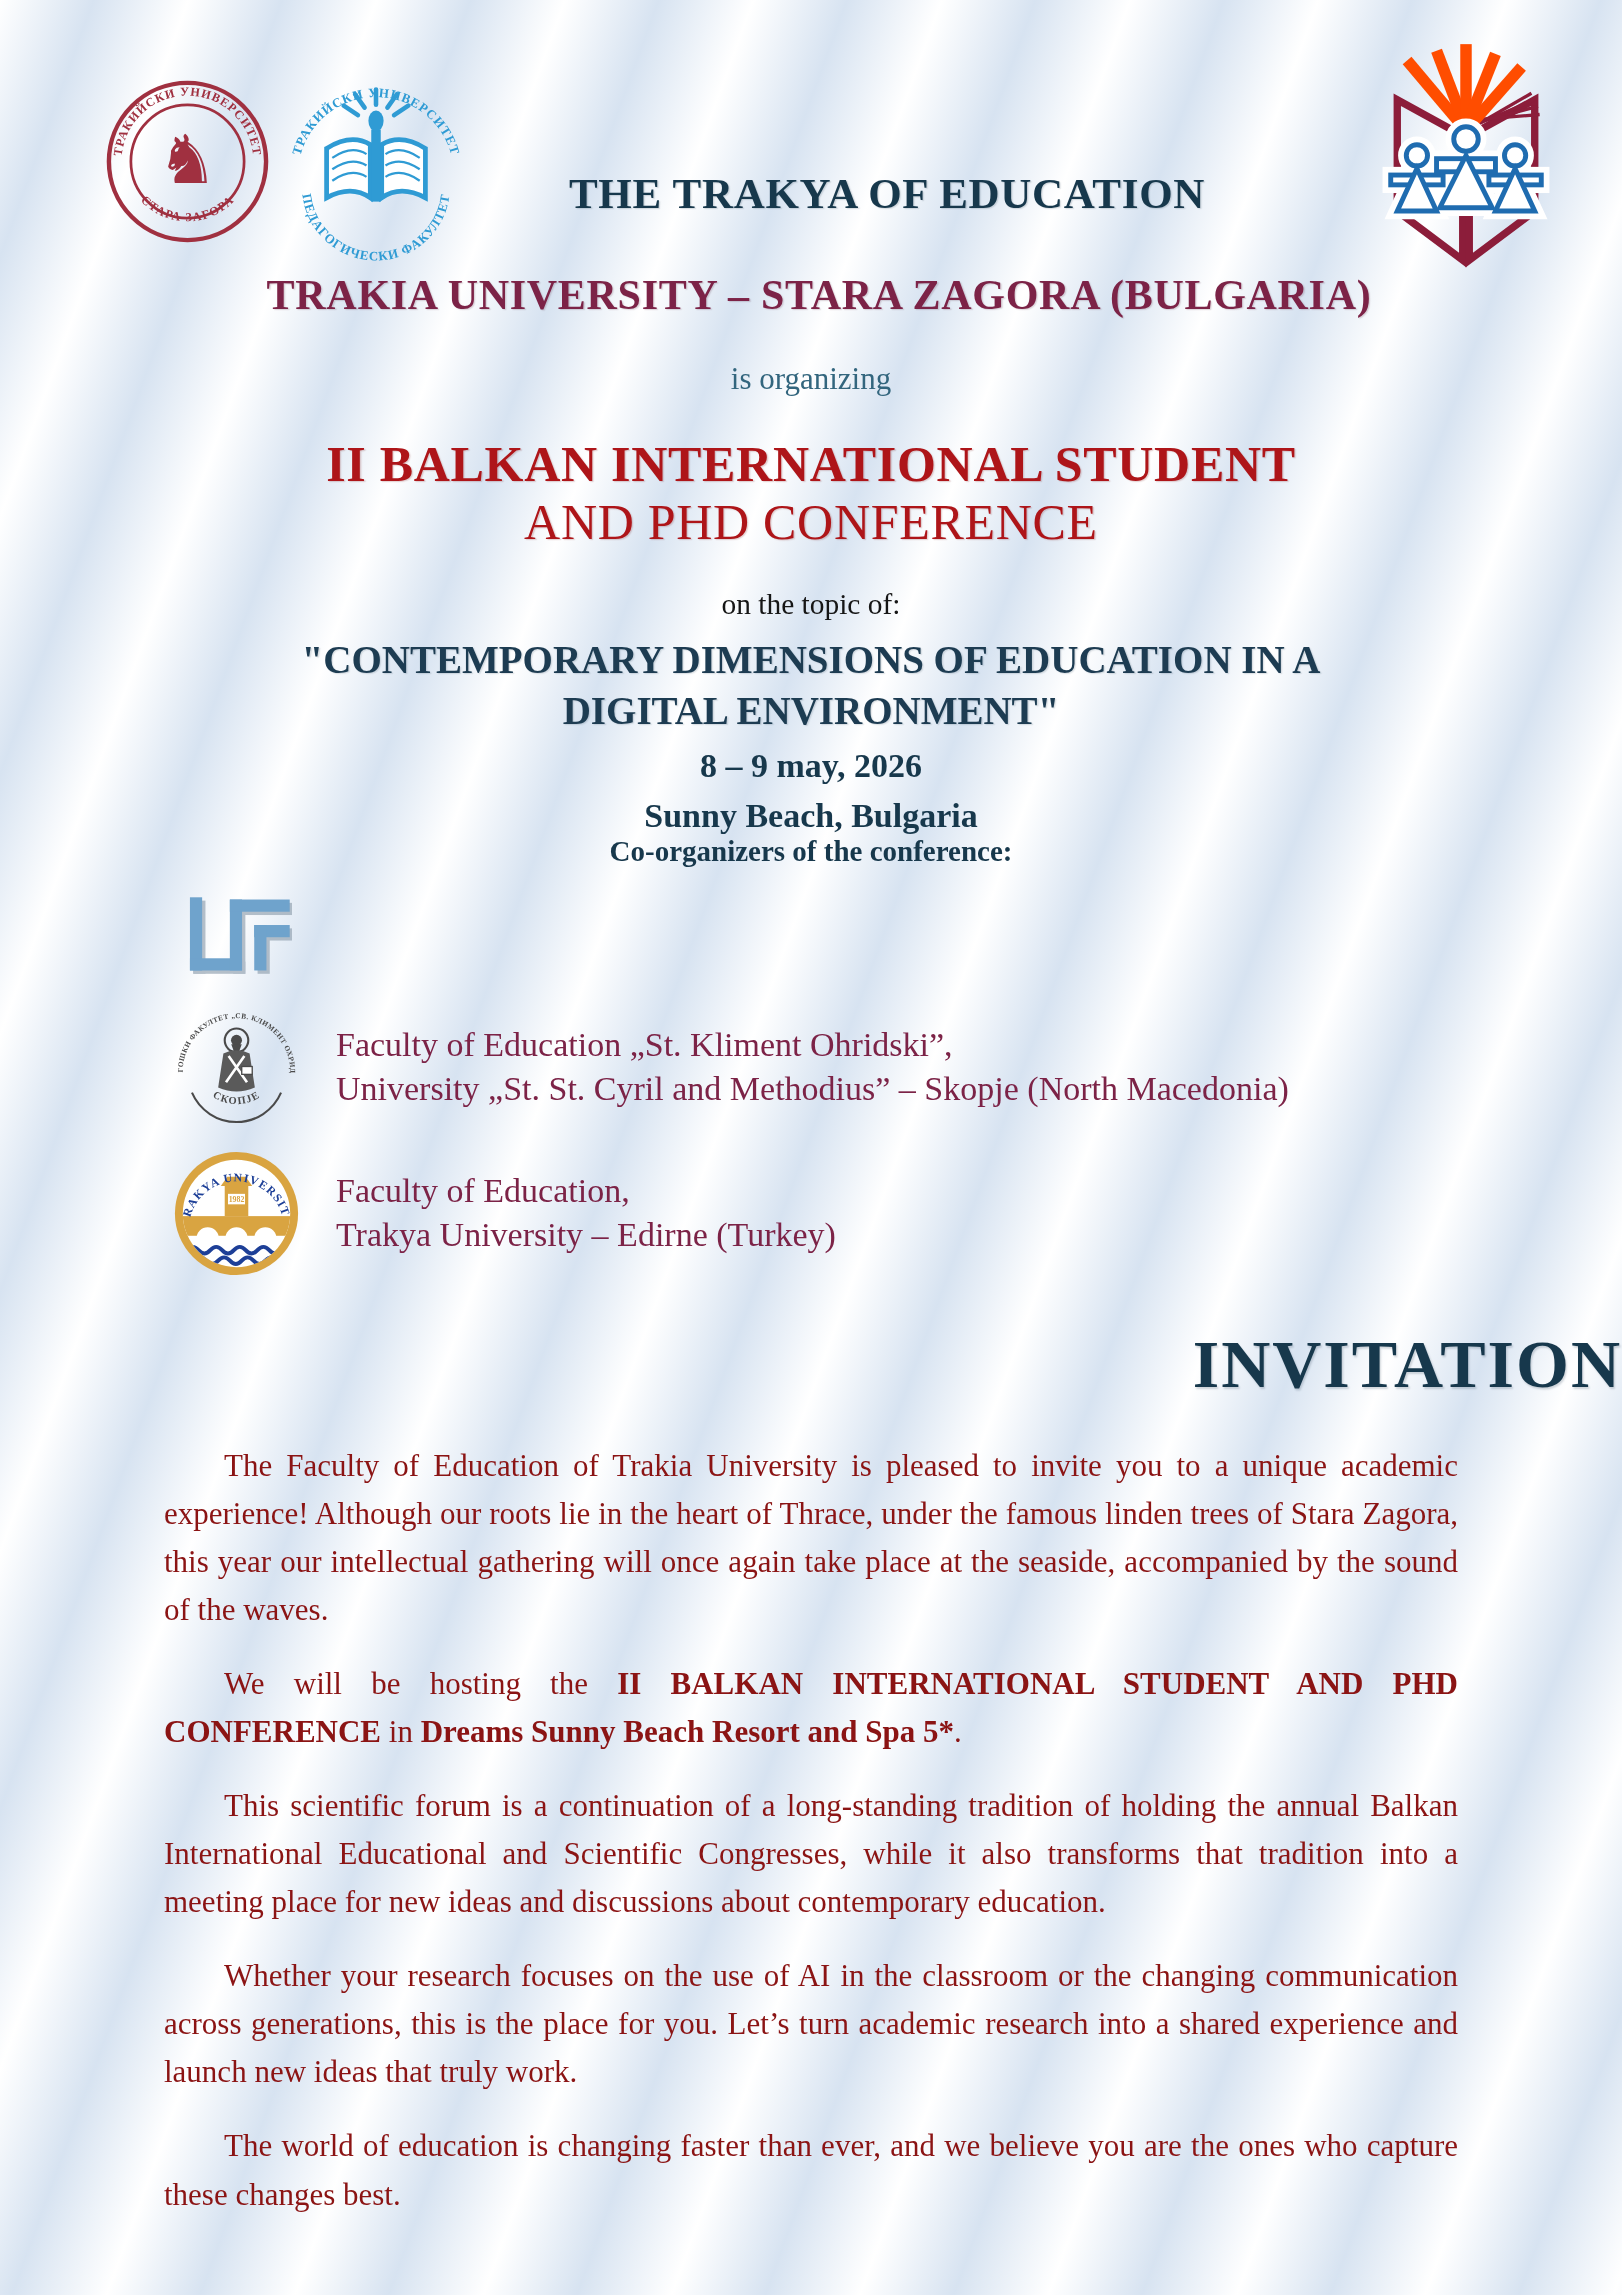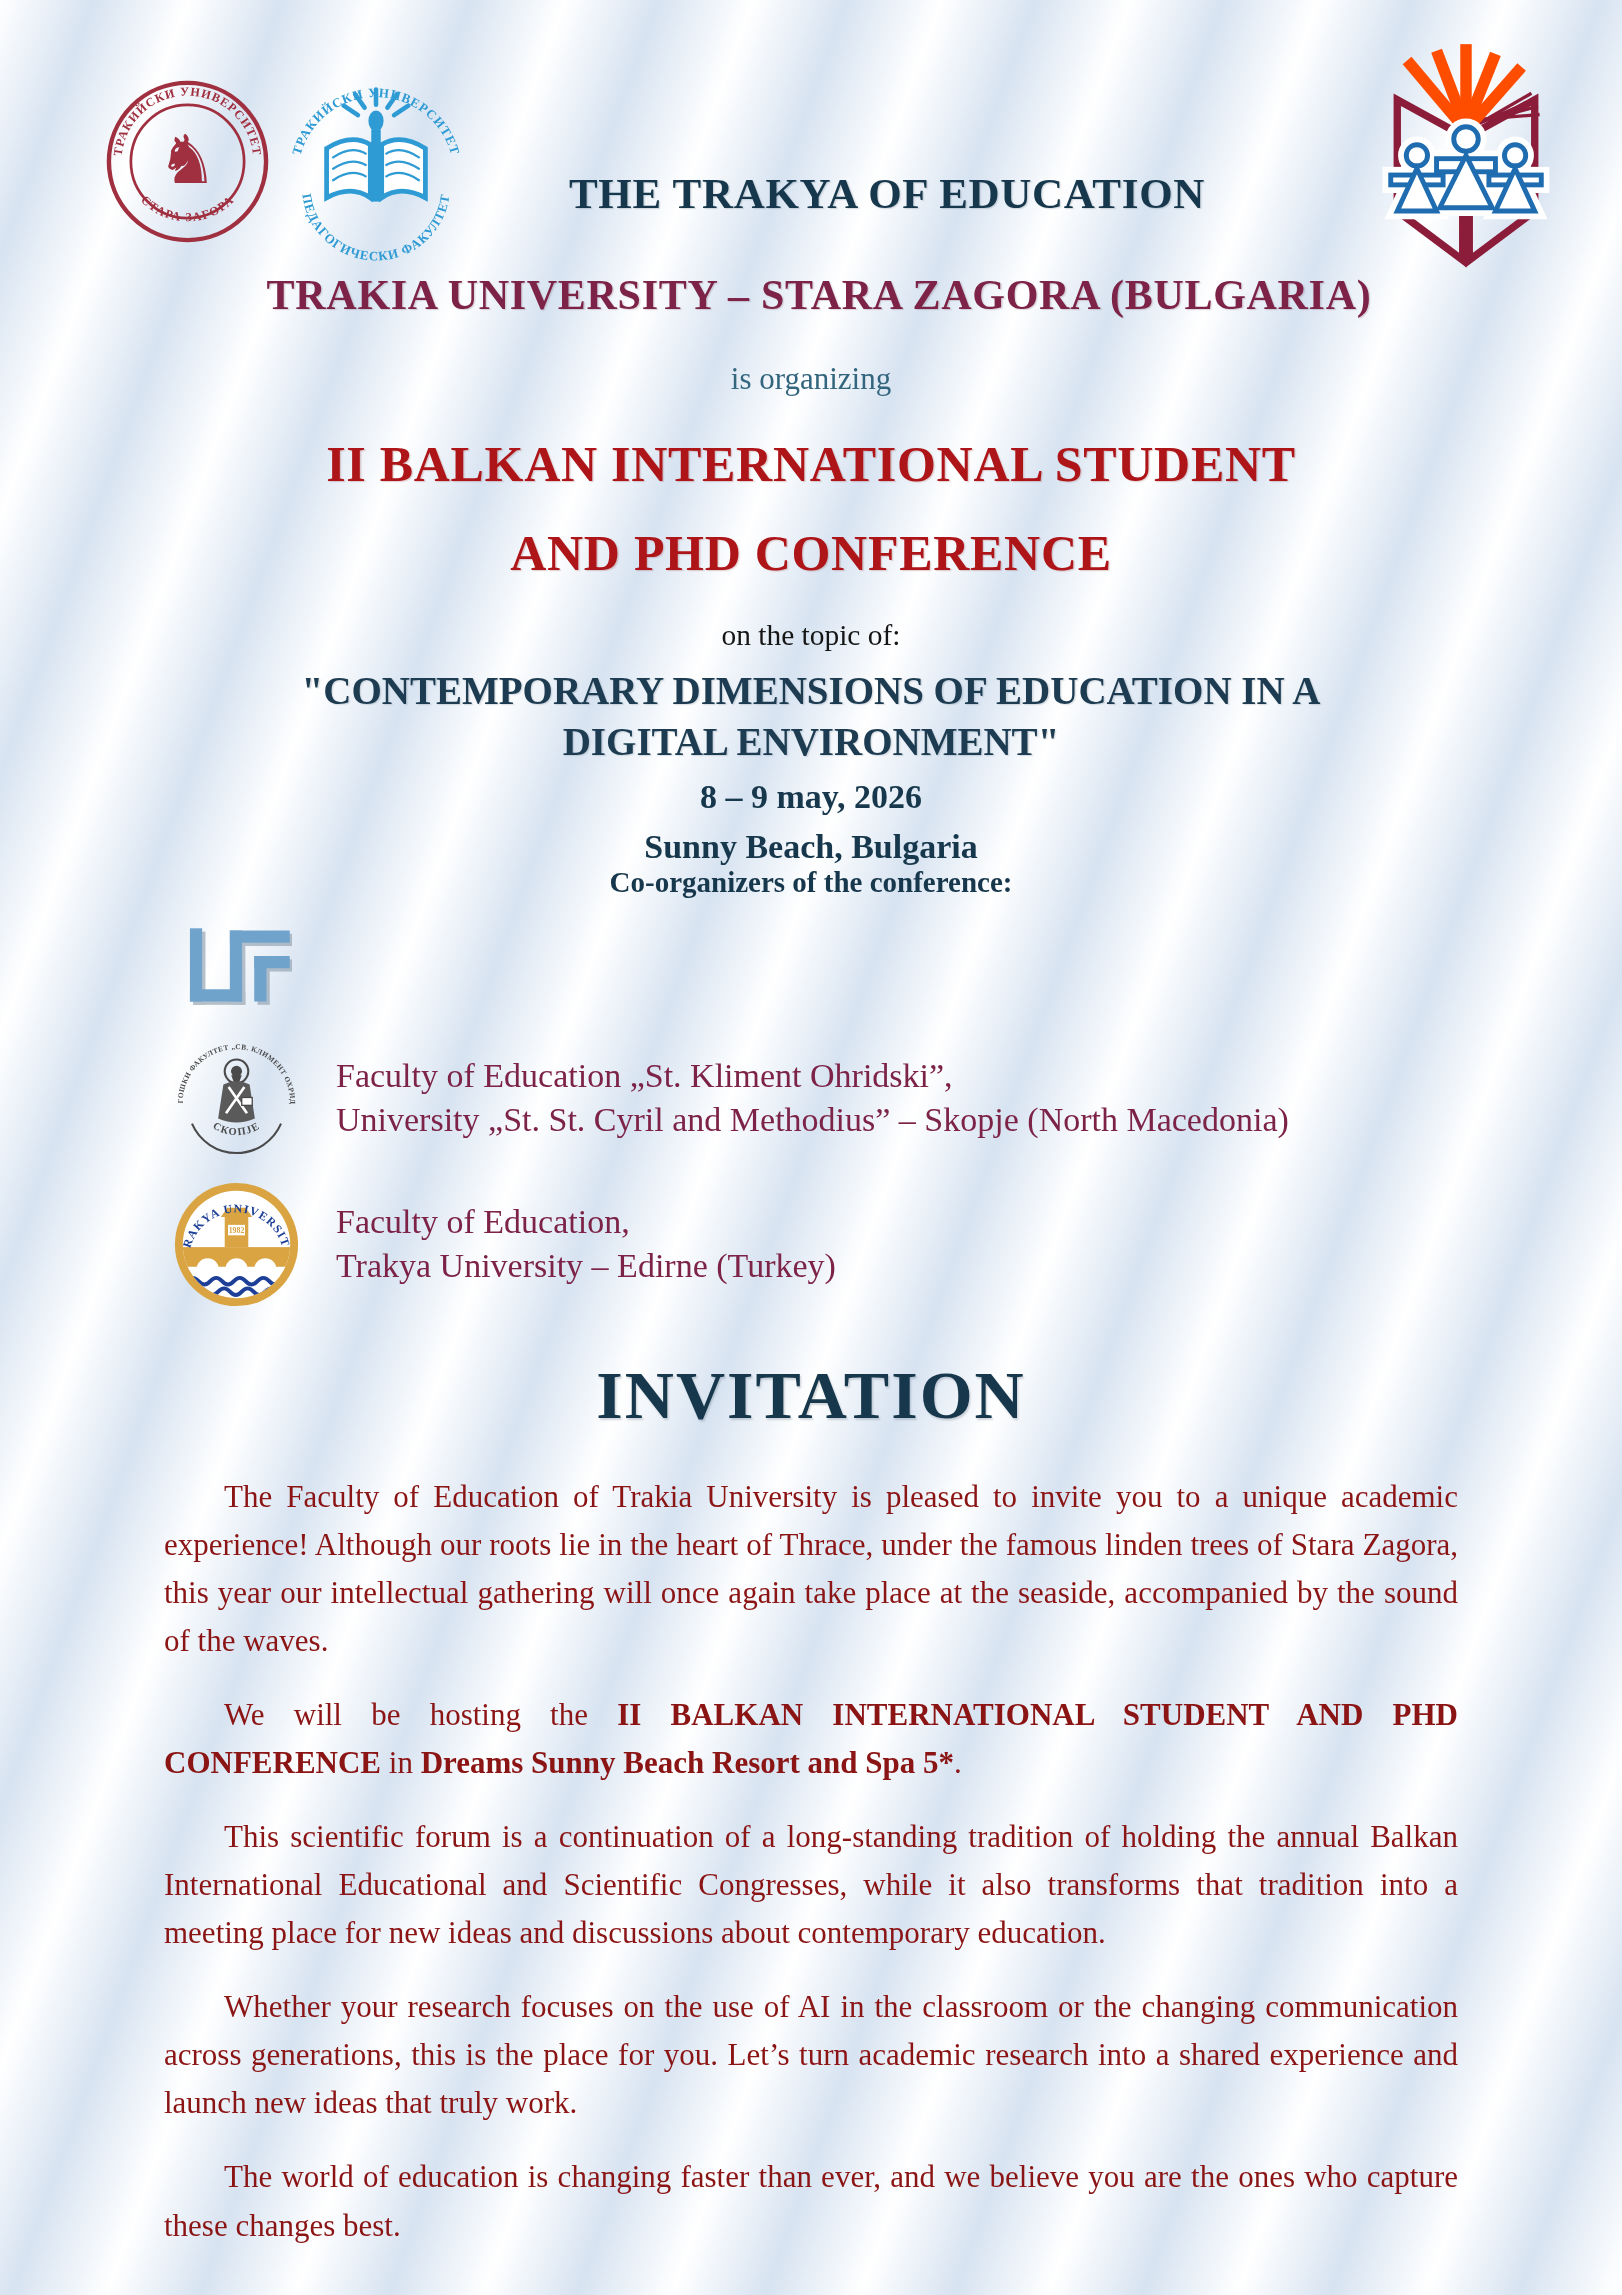--- a/index.html
+++ b/index.html
@@ -23,34 +23,34 @@
   }
   .university-title{
     position:absolute;left:8px;top:271px;width:100%;
     text-align:center;font-size:42px;font-weight:bold;color:#7c2347;
     letter-spacing:0.7px;text-shadow:1.3px 1.3px 1.3px rgba(80,30,50,0.18);
   }
   
   .center{text-align:center;}
   .organizing{margin-top:23.6px;font-size:31px;color:#33667e;}
   .conf-line1{margin-top:38px;font-size:50px;font-weight:bold;color:#ae1519;letter-spacing:0.7px;text-shadow:1.3px 1.3px 1.3px rgba(120,20,20,0.2);}
-  .conf-line2{margin-top:31px;font-size:50px;font-weight:bold;color:#ae1519;letter-spacing:0.7px;text-shadow:1.3px 1.3px 1.3px rgba(120,20,20,0.2);}
+  .conf-line2{font-size:50px;font-weight:normal;color:#ae1519;letter-spacing:0.7px;text-shadow:1.3px 1.3px 1.3px rgba(120,20,20,0.2);}
   .topic-intro{margin-top:37px;font-size:29.4px;color:#161616;}
   .topic-title{margin:14.4px auto 0;width:1178px;font-size:39px;font-weight:bold;color:#1d3c52;line-height:1.3;text-shadow:1.3px 1.3px 1.3px rgba(40,60,80,0.16);}
   .dates{margin-top:10.5px;font-size:34px;font-weight:bold;color:#17384c;}
   .location{margin-top:12px;font-size:34px;font-weight:bold;color:#17384c;}
   .coorg-heading{font-size:29px;font-weight:bold;color:#17384c;}
   
   .coorg{margin-left:169px;text-align:left;}
   .coorg-row{display:flex;align-items:center;margin-top:15.7px;}
   .coorg-logo{flex:0 0 134px;display:flex;justify-content:center;align-items:center;}
   .coorg-text{margin-left:33px;font-size:34px;color:#7c2347;line-height:1.3;}
   
   .invitation-heading{
-    margin-top:46px;text-align:center;
+    margin-top:46px;text-align:right;
     font-size:68px;font-weight:bold;color:#17384c;letter-spacing:2px;
     text-shadow:1.3px 2px 2px rgba(40,60,80,0.2);
   }
   .body-par{
     width:1294px;margin:26px auto 0;
     font-size:31px;color:#8b1414;
     text-align:justify;text-indent:60px;line-height:1.55;
   }
   .body-par.first{margin-top:38px;}
   .body-par b{color:#8b1414;}

